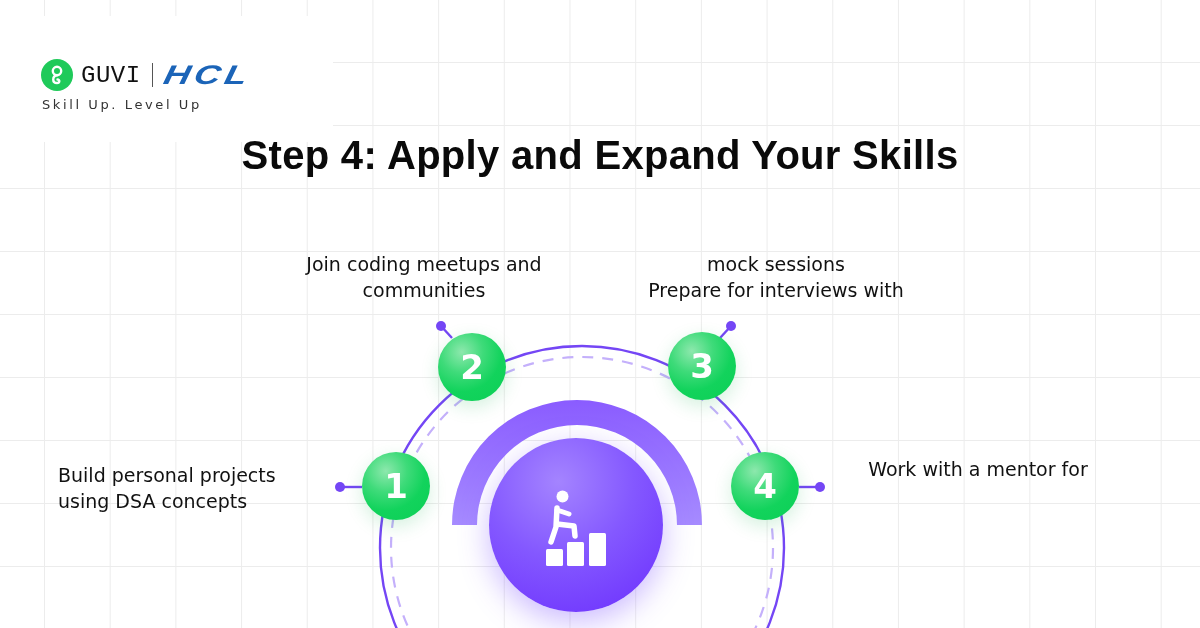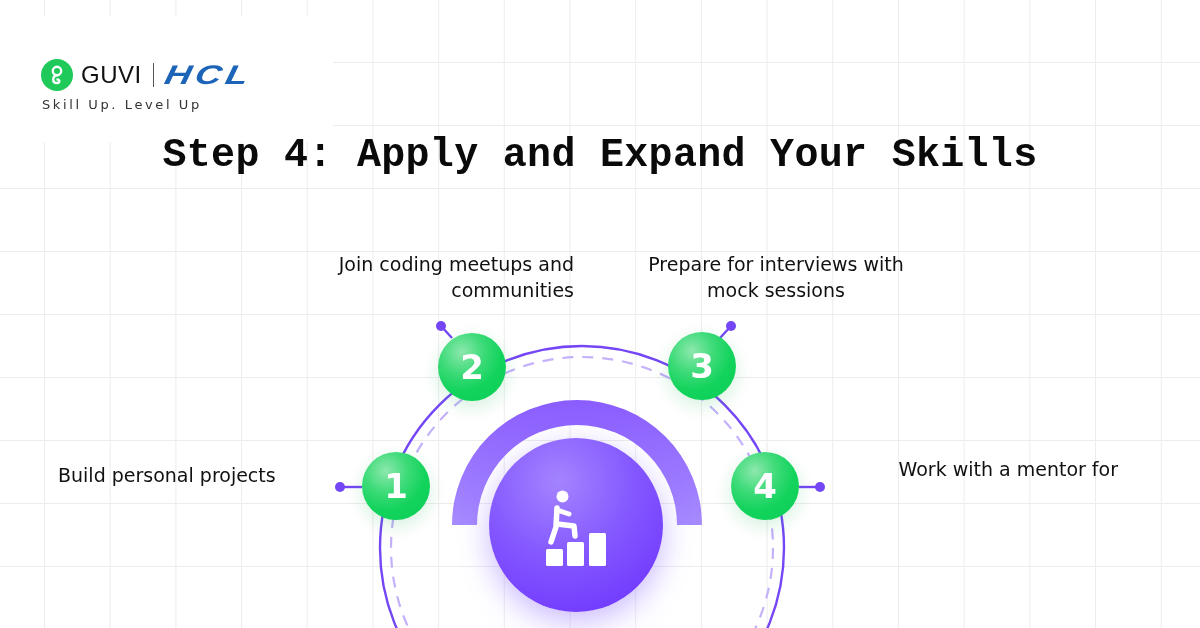--- a/index.html
+++ b/index.html
@@ -19,47 +19,47 @@
     position: absolute; left: 0; top: 16px; width: 333px; height: 126px;
     background: #ffffff;
   }
   .logo-row { position: absolute; left: 41px; top: 43px; display: flex; align-items: center; height: 32px; }
   .guvi-mark {
     width: 32px; height: 32px; border-radius: 50%; background: #1fca5a;
     display: flex; align-items: center; justify-content: center;
   }
   .guvi-text {
     margin-left: 8px; font-size: 24px; font-weight: 500; color: #111; letter-spacing: 0.5px;
-    font-family: Liberation Sans, sans-serif;
+    font-family: Liberation Mono, monospace;
   }
   .logo-divider { width: 1px; height: 24px; background: #555; margin: 0 11px 0 11px; }
   .hcl-text {
     font-family: "Liberation Sans", sans-serif; font-weight: 700; font-style: italic;
     font-size: 27px; color: #1b64b8; letter-spacing: 3px; transform: skewX(-12deg) scaleX(1.35);
     transform-origin: left center; display: inline-block;
   }
   .tagline {
     position: absolute; left: 42px; top: 81px; font-size: 13px; letter-spacing: 2.6px; color: #333;
     font-family: "DejaVu Sans", sans-serif;
   }
 
   .title {
     position: absolute; left: 0; right: 0; top: 133px; text-align: center;
     font-size: 40px; font-weight: 700; color: #0a0a0a; letter-spacing: 0.3px;
-    font-family: Liberation Mono, monospace;
+    font-family: Liberation Sans, sans-serif;
   }
 
   .label {
     position: absolute; font-size: 19px; line-height: 26px; color: #111;
     font-family: "DejaVu Sans", sans-serif;
   }
   .label-1 { right: 882px; top: 462px; text-align: left; width: 260px; }
-  .label-2 { left: 274px; top: 251px; width: 300px; text-align: right; }
+  .label-2 { left: 274px; top: 251px; width: 300px; text-align: center; }
   .label-3 { left: 626px; top: 251px; width: 300px; text-align: center; }
-  .label-4 { left: 838px; top: 456px; width: 280px; text-align: right; }
+  .label-4 { left: 838px; top: 456px; width: 280px; text-align: center; }
 
   .diagram { position: absolute; left: 0; top: 0; width: 1200px; height: 628px; }
 
   .step-bubble {
     position: absolute; width: 68px; height: 68px; border-radius: 50%;
     background: radial-gradient(circle at 35% 28%, #8de8ad 0%, #3fdb7a 32%, #12d35c 60%, #0ccf55 100%);
     box-shadow: 0 6px 18px rgba(20, 180, 80, 0.18);
     display: flex; align-items: center; justify-content: center;
     color: #ffffff; font-size: 34px; font-weight: 700;
     font-family: "DejaVu Sans", sans-serif;
@@ -140,24 +140,25 @@
   <rect x="589" y="533" width="17" height="33" rx="1.5" fill="#fff"></rect>
 </svg>
 
 <div class="step-bubble step-1">1</div>
 <div class="step-bubble step-2">2</div>
 <div class="step-bubble step-3">3</div>
 <div class="step-bubble step-4">4</div>
 
 <div class="label label-1">
   <div>Build personal projects</div>
+  <div>using DSA concepts</div>
 </div>
 <div class="label label-2">
   <div>Join coding meetups and</div>
   <div>communities</div>
 </div>
 <div class="label label-3">
+  <div>mock sessions</div>
   <div>Prepare for interviews with</div>
-  <div>mock sessions</div>
 </div>
 <div class="label label-4">
   <div>Work with a mentor for</div>
 </div>
 
 </body></html>

